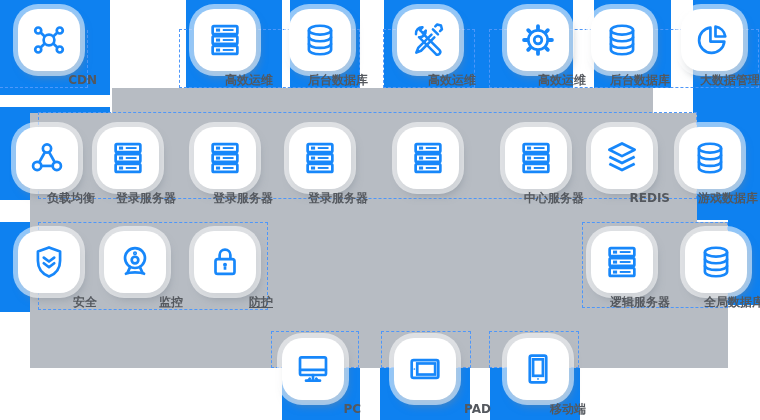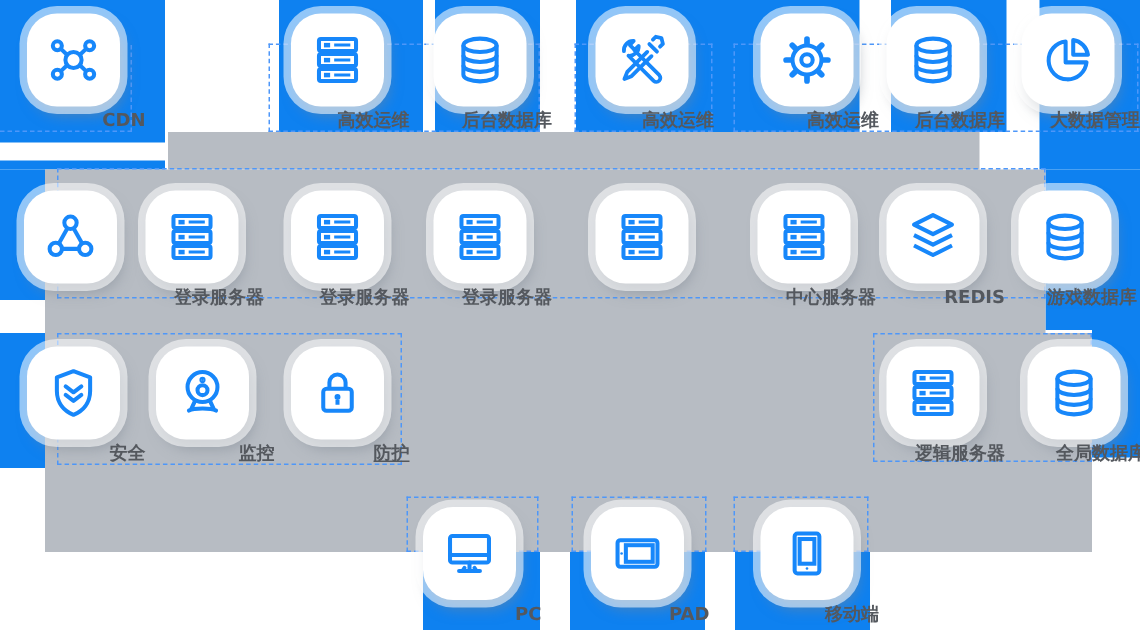--- a/index.html
+++ b/index.html
@@ -148,20 +148,21 @@
         <g fill="none" stroke="currentColor" stroke-width="1.7">
           <circle cx="12" cy="6" r="2.6"></circle>
           <circle cx="5.8" cy="17" r="2.6"></circle>
           <circle cx="18.2" cy="17" r="2.6"></circle>
           <line x1="10.7" y1="8.3" x2="7.1" y2="14.7"></line>
           <line x1="13.3" y1="8.3" x2="16.9" y2="14.7"></line>
           <line x1="8.4" y1="17" x2="15.6" y2="17"></line>
         </g>
       </svg>
     </div>
+    <div class="nlabel" style="left: -1px; top: 191px;">负载均衡</div>
     <div class="card" style="left: 97px; top: 127px;">
       <svg viewBox="0 0 24 24" width="38" height="38">
         <g fill="none" stroke="currentColor" stroke-width="1.7">
           <rect x="4.2" y="3.2" width="15.6" height="5" rx="0.8"></rect>
           <rect x="4.2" y="9.5" width="15.6" height="5" rx="0.8"></rect>
           <rect x="4.2" y="15.8" width="15.6" height="5" rx="0.8"></rect>
         </g>
         <g fill="currentColor">
           <rect x="6.3" y="4.8" width="2.6" height="1.9"></rect>
           <rect x="6.3" y="11.1" width="2.6" height="1.9"></rect>
@@ -353,21 +354,21 @@
     <div class="nlabel" style="left: 265px; top: 402px;">PC</div>
     <div class="card" style="left: 394px; top: 338px;">
       <svg viewBox="0 0 24 24" width="38" height="38">
         <g fill="none" stroke="currentColor" stroke-width="1.7">
           <rect x="3.6" y="6.4" width="16.8" height="11.2" rx="1.2"></rect>
           <rect x="7.1" y="8.5" width="11.3" height="7"></rect>
           <circle cx="5.3" cy="12" r="0.55" fill="currentColor" stroke="none"></circle>
         </g>
       </svg>
     </div>
-    <div class="nlabel" style="left: 377px; top: 402px;">PAD</div>
+    <div class="nlabel" style="left: 395px; top: 402px;">PAD</div>
     <div class="card" style="left: 507px; top: 338px;">
       <svg viewBox="0 0 24 24" width="38" height="38">
         <g fill="none" stroke="currentColor" stroke-width="1.7">
           <rect x="6.8" y="3.6" width="10.4" height="16.8" rx="1.2"></rect>
           <rect x="8.9" y="5.9" width="6.2" height="10.4"></rect>
           <circle cx="12" cy="18.3" r="0.55" fill="currentColor" stroke="none"></circle>
         </g>
       </svg>
     </div>
     <div class="nlabel" style="left: 490px; top: 402px;">移动端</div>

